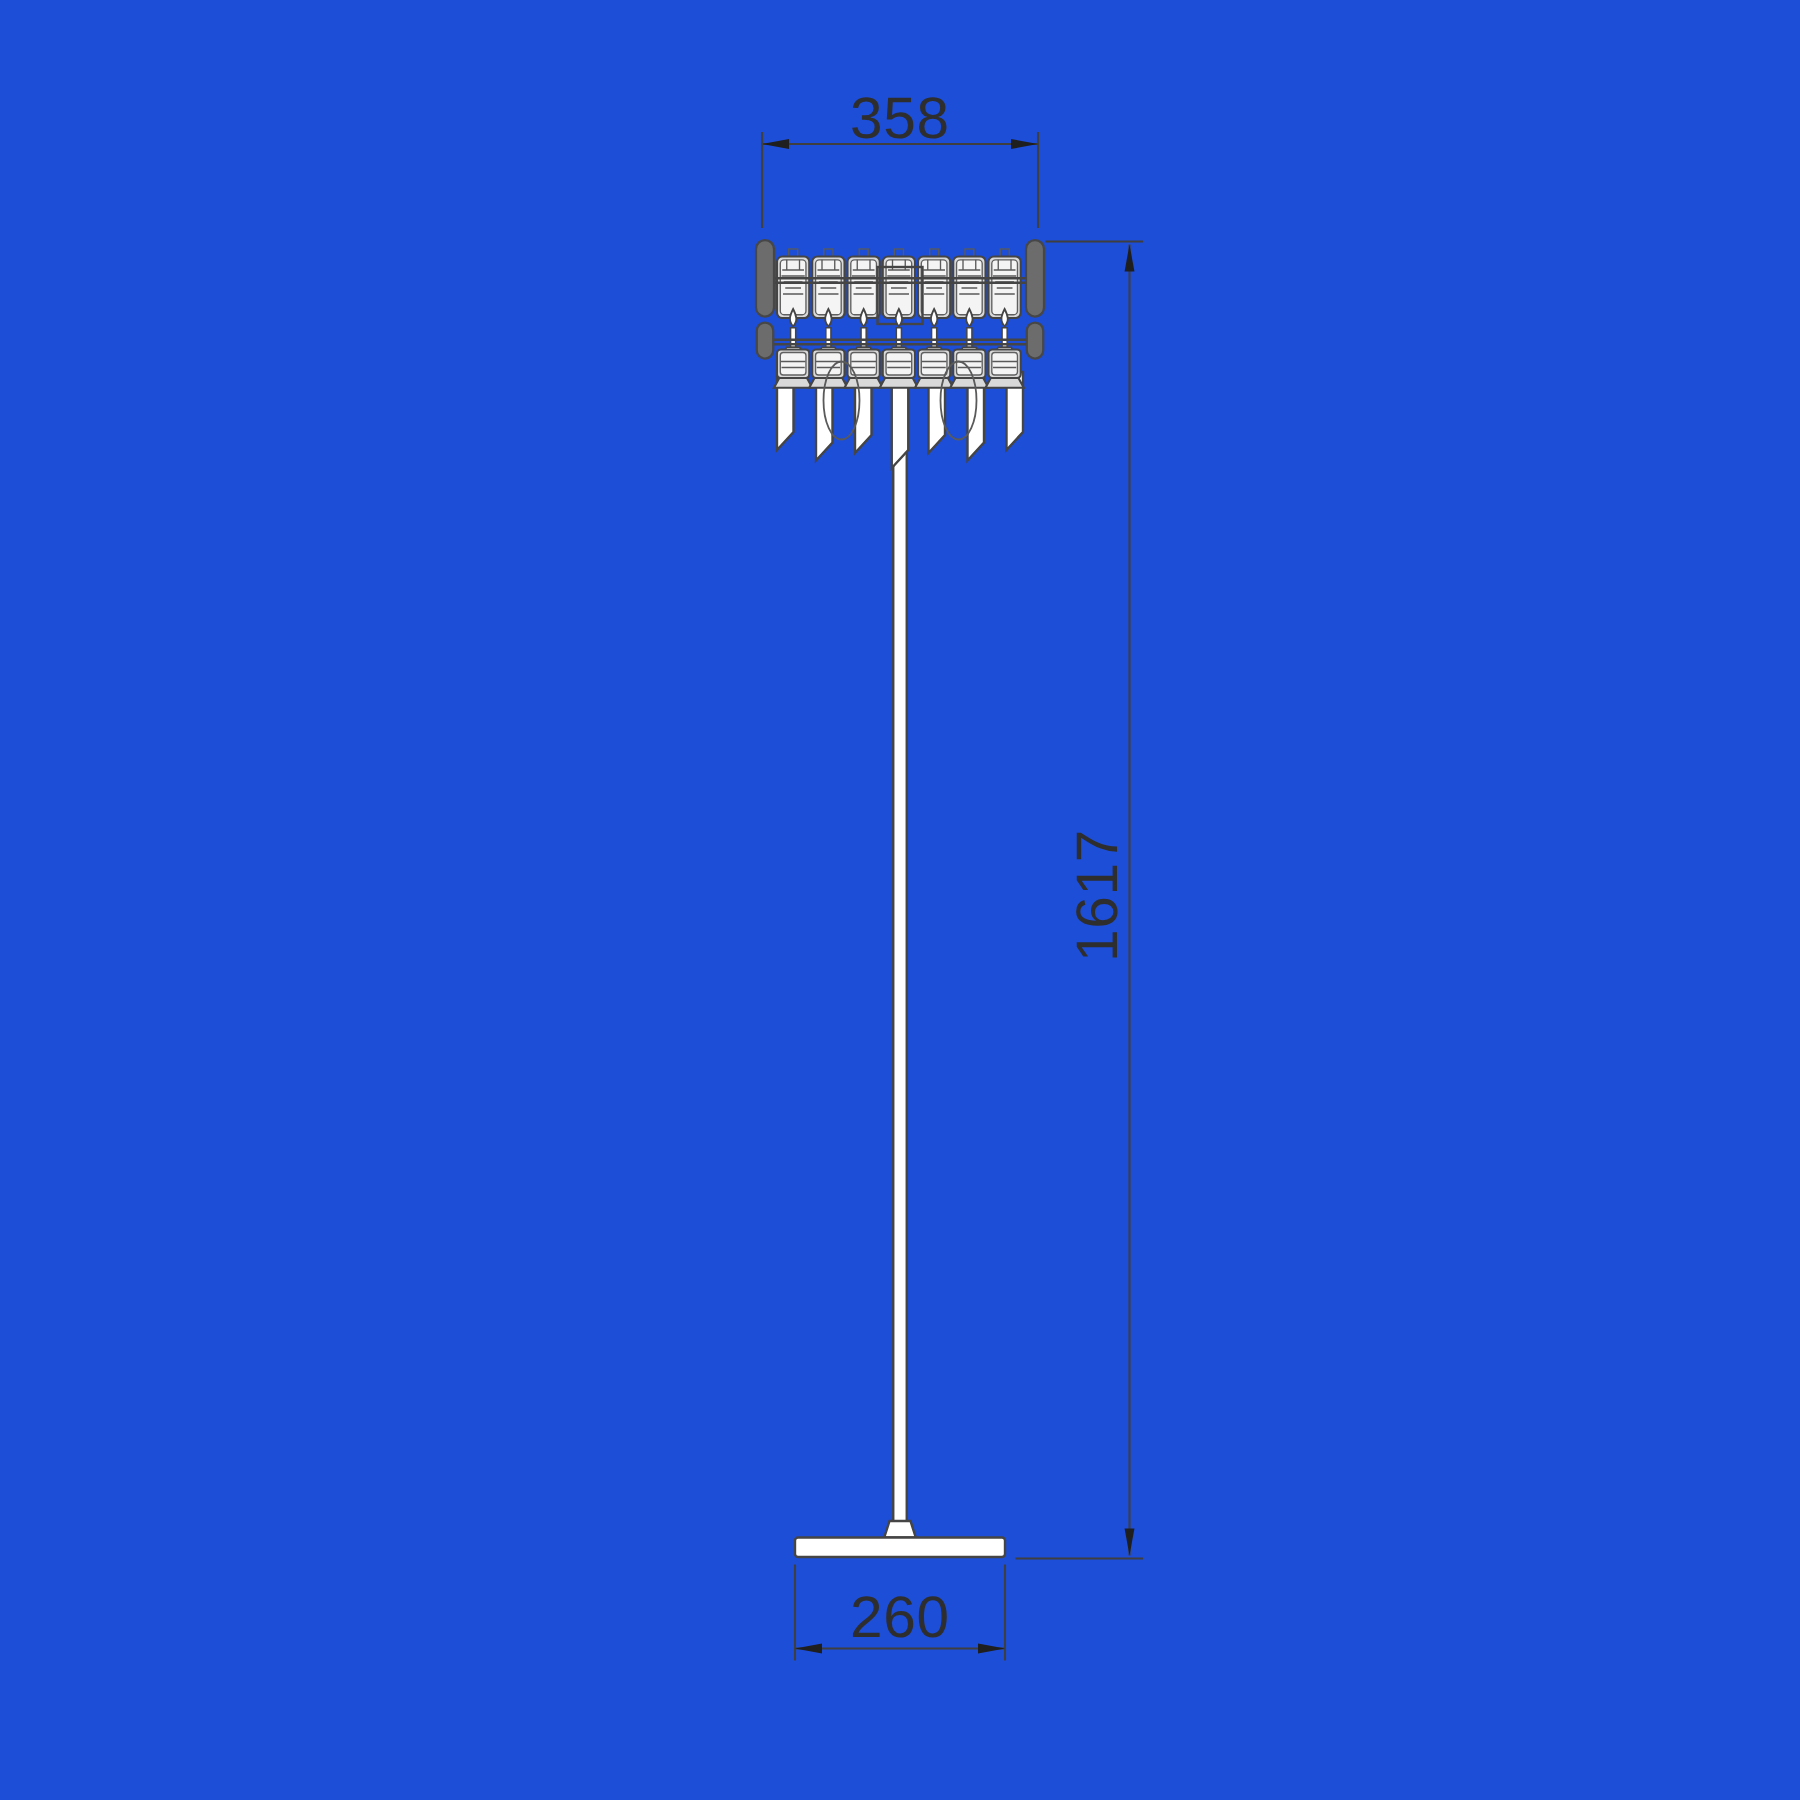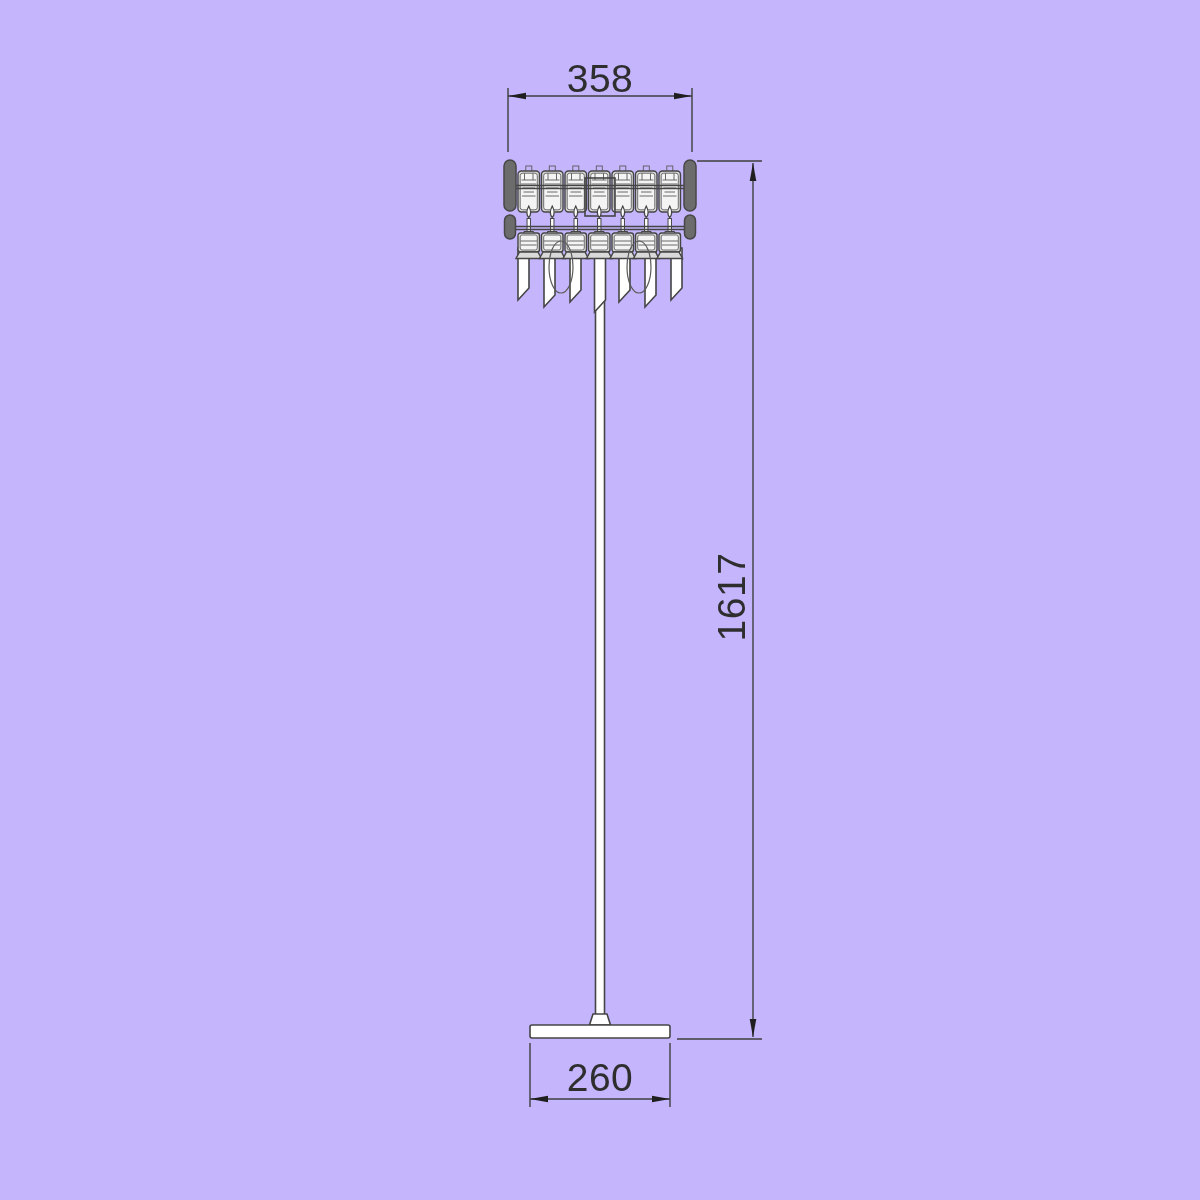--- a/index.html
+++ b/index.html
@@ -1,16 +1,16 @@
 <!DOCTYPE html>
 <html><head>
 <meta charset="utf-8">
 <style>
   html,body{margin:0;padding:0;background:#ffffff;}
-  .canvas{width:1200px;height:1200px;background:#c4b5fd;position:relative;overflow:hidden;}
+  .canvas{width:1200px;height:1200px;background:#1d4ed8;position:relative;overflow:hidden;}
   svg{display:block;}
   .ln    { stroke:#454545; fill:none;    stroke-width:1.6; }
   .thin  { stroke:#5a5a5a; fill:none;    stroke-width:0.9; }
   .plate { fill:#d9d9d9;   stroke:#454545; stroke-width:1.4; }
   .plate-inner { fill:#f4f4f4; stroke:#606060; stroke-width:0.9; }
   .whiteshape { fill:#ffffff; stroke:#454545; stroke-width:1.6; }
   .dark  { fill:#6c6c6c;   stroke:#474747; stroke-width:1.5; }
   .dim   { stroke:#3f3f3f; fill:none;    stroke-width:1.4; }
   .arrow { fill:#1f1f1f;   stroke:none; }
   .dimtext { font-family:"Liberation Sans","DejaVu Sans",sans-serif;

